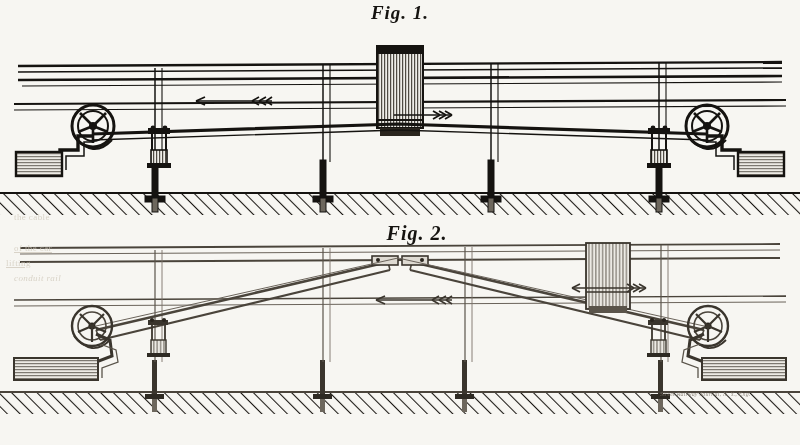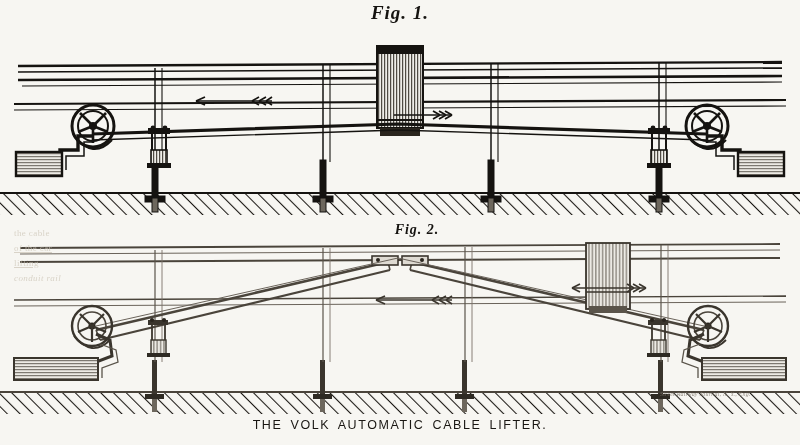--- a/index.html
+++ b/index.html
@@ -31,21 +31,21 @@
   #fig1-label {
     left: 0; right: 0;
     top: 2px;
     text-align: center;
     font-size: 19px;
   }
   #fig2-label {
     left: 0; right: 12px;
     top: 222px;
     text-align: center;
-    font-size: 14px;
+    font-size: 20px;
     padding-left: 46px;
   }
   #caption {
     position: absolute;
     left: 0; right: 0;
     top: 418px;
     text-align: center;
     font-family: "Liberation Sans", sans-serif;
     font-size: 12.5px;
     letter-spacing: 1.6px;
@@ -366,24 +366,23 @@
         <path d="M 690 336 Q 708 358 726 340" stroke="#3a352d" stroke-width="1.8" fill="none"></path>
       </g>
       <g>
         <path d="M 704 334 L 690 340 L 688 356 L 704 362 L 704 378" stroke="#3a352d" stroke-width="3" fill="none"></path>
         <path d="M 700 344 L 684 350 L 682 362 L 698 368 L 698 378" stroke="#5a544a" stroke-width="1.3" fill="none"></path>
         <rect x="702" y="358" width="84" height="22" fill="url(#weightHatch)" stroke="#3a352d" stroke-width="2"></rect>
       </g>
     </g>
   </svg>
 
-  <div class="ghost" style="left:14px; top:228px;">the cable</div>
+  <div class="ghost" style="left:14px; top:212px;">the cable</div>
   <div class="ghost" style="left:14px; top:243px;text-decoration:underline;">of the car</div>
-  <div class="ghost" style="left:14px; top:258px;text-decoration:underline;">lifting</div>
+  <div class="ghost" style="left:6px; top:258px;text-decoration:underline;">lifting</div>
   <div class="ghost" style="left:14px; top:273px;font-style:italic;">conduit rail</div>
 
   <div id="fig1-label" class="fig-label">Fig. 1.</div>
   <div id="fig2-label" class="fig-label">Fig. 2.</div>
 
   <div id="credit">Street Railway Journal, N. Y., Eng.</div>
-  <div id="caption">THE VOLK AUTOMATIC CABLE LIFTER.</div>
 
 </div>
 
 </body></html>

